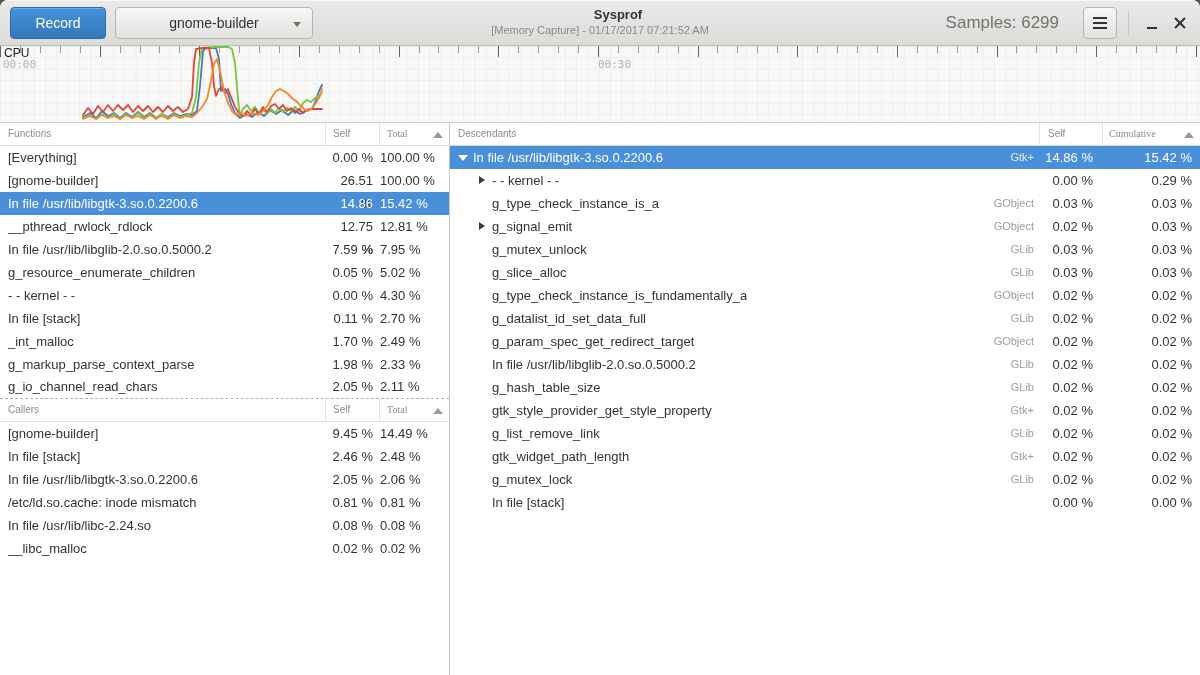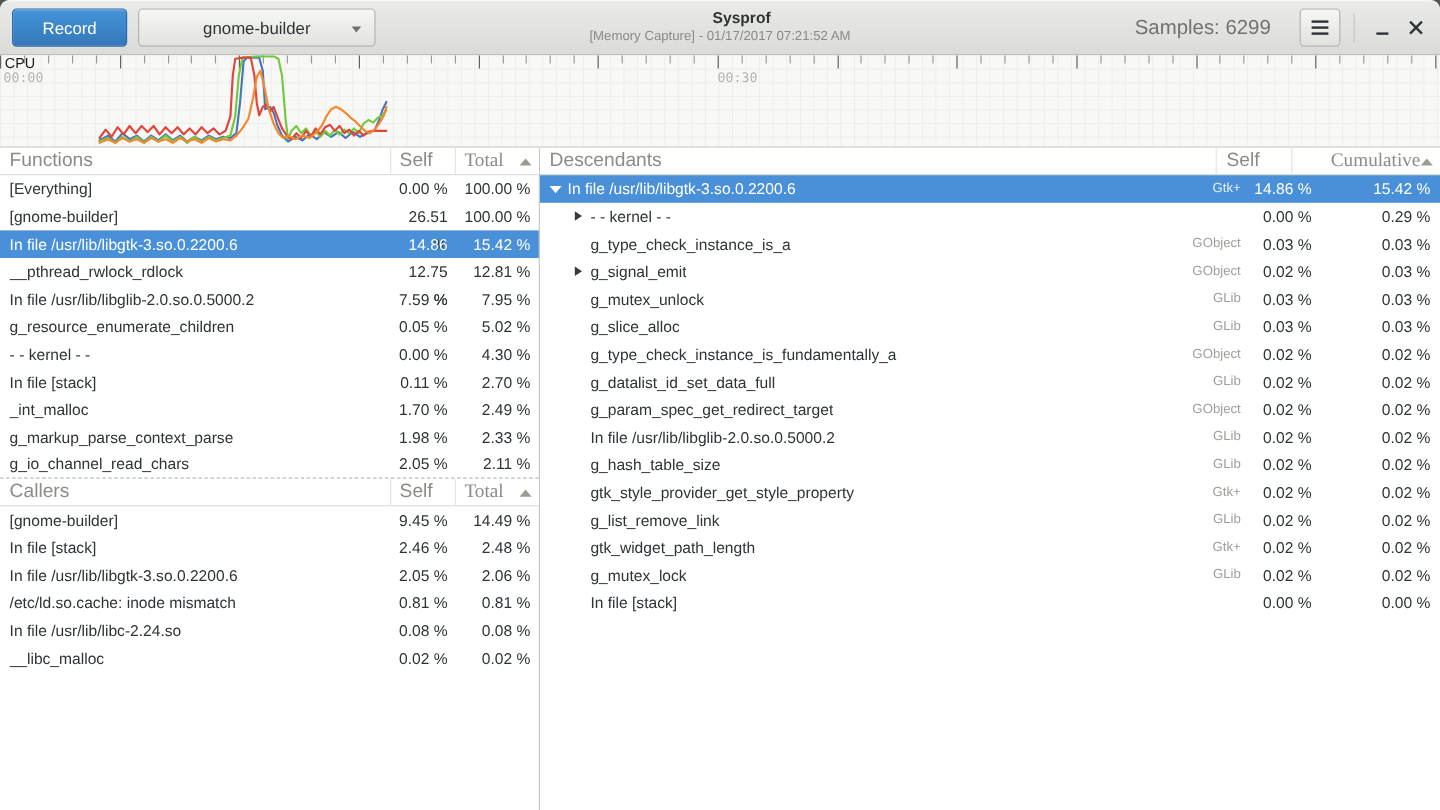--- a/index.html
+++ b/index.html
@@ -69,41 +69,41 @@
   .cpu-label { position:absolute; left:4px; top:0; font-size:12px; color:#1c1c1a;text-align:center; }
   .time-label {
     position:absolute; top:12px; font-size:11px; color:#b3b3af;
     font-family:"DejaVu Sans Mono",monospace;
   }
   
   .content { display:flex; height:552px; background:#fff; }
   .left-pane  { width:450px; border-right:1px solid #c8c8c4; }
   .right-pane { flex:1; min-width:0; }
   .thead { display:flex; height:23px; line-height:22px; background:#fff;
-           border-bottom:1px solid #dcdcd8; font-size:16px; color:#8b8b87; }
+           border-bottom:1px solid #dcdcd8; font-size:10px; color:#8b8b87; }
   .hcell { position:relative; border-right:1px solid #e4e4e0; padding-left:8px;
            white-space:nowrap; }
   .hcell:last-child { border-right:none;font-family:Liberation Serif, serif; }
   .h-name { flex:1; }
   .h-self-l  { width:54px; padding-left:7px; }
   .h-total-l { width:69px; padding-left:7px; }
   .h-self-r  { width:63px; padding-left:8px; }
-  .h-cum-r   { width:97px; padding-left:6px;margin-left:26px; }
+  .h-cum-r   { width:97px; padding-left:6px; }
   .sort-arrow {
     position:absolute; right:6px; top:9px; width:0; height:0;
     border-left:5px solid transparent; border-right:5px solid transparent;
     border-bottom:6px solid #9a9a95;
   }
   .row { display:flex; height:23px; line-height:23px; font-size:13px; color:#2e3436; }
   .row.selected { background:#4a90d9; color:#fff; }
   .row.cut { border-bottom:1px dashed #b3b3ae; height:23px; line-height:22px; }
   .c-name { flex:1; padding-left:8px; white-space:nowrap; overflow:hidden;
             display:flex; align-items:center; min-width:0; }
   .c-self-l  { width:54px; text-align:right; padding-right:7px; }
-  .c-total-l { width:69px; text-align:right; padding-right:7px; }
+  .c-total-l { width:69px; padding-right:7px; }
   .c-self-r  { width:63px; text-align:right; padding-right:10px; }
   .c-cum-r   { width:97px; text-align:right; padding-right:8px; }
   .lib { margin-left:auto; padding-right:6px; font-size:11px; color:#9d9d99; flex:none; }
   .row.selected .lib { color:rgba(255,255,255,.85); }
   .exp { flex:none; width:10px; height:10px; margin-right:5px; position:relative; }
   .exp.d0 { margin-left:0; }
   .exp.d1 { margin-left:19px; }
   .exp.open::before {
     content:""; position:absolute; left:0; top:2px; width:0; height:0;
     border-left:5px solid transparent; border-right:5px solid transparent;

